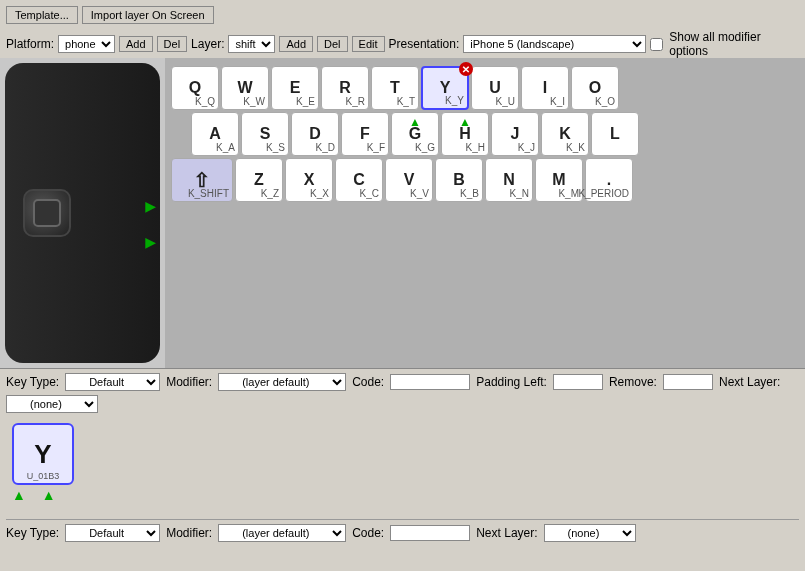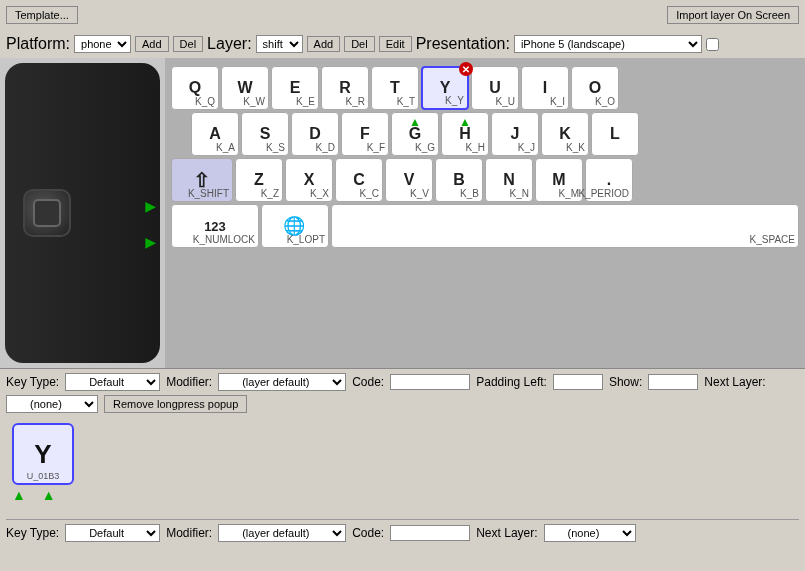--- a/index.html
+++ b/index.html
@@ -11,38 +11,37 @@
       height: 571px;
       overflow: hidden;
     }
     .toolbar {
       display: flex;
       align-items: center;
       padding: 4px 6px;
       background: #d4d0c8;
       gap: 4px;
       height: 30px;
-      justify-content: space-between;
     }
     .toolbar button {
       padding: 2px 8px;
       font-size: 11px;
       background: #d4d0c8;
       border: 1px solid #888;
       cursor: pointer;
     }
     .platform-bar {
       display: flex;
       align-items: center;
       padding: 3px 6px;
       background: #d4d0c8;
       gap: 4px;
       height: 28px;
     }
-    .platform-bar label { font-size: 16px; }
+    .platform-bar label { font-size: 12px; }
     .platform-bar select {
       font-size: 11px;
       padding: 1px 2px;
       border: 1px solid #888;
       background: white;
     }
     .platform-bar button {
       padding: 1px 6px;
       font-size: 11px;
       background: #d4d0c8;
@@ -273,20 +272,21 @@
     <option>shift</option>
   </select>
   <button>Add</button>
   <button>Del</button>
   <button>Edit</button>
   <label>Presentation:</label>
   <select style="width:188px">
     <option>iPhone 5 (landscape)</option>
   </select>
   <input type="checkbox" style="">
+  <label>Show all modifier options</label>
 </div>
 
 <div class="main-area">
 
   <div class="phone-frame">
     <div class="home-button-area">
       <div class="home-button">
         <div class="home-button-inner"></div>
       </div>
     </div>
@@ -412,60 +412,46 @@
       <div class="key">
           <span>M</span>
           <span class="sub">K_M</span>
         </div>
       <div class="key">
           <span>.</span>
           <span class="sub">K_PERIOD</span>
         </div>
     </div>
 
-    <div class="kb-row">
-      <div class="key numlock-key" style="min-width:88px">
-          <span style="font-size:13px; font-weight:bold">123</span>
-          <span class="sub">K_NUMLOCK</span>
-        </div>
-      <div class="key lopt-key" style="min-width:68px">
-          <span>🌐</span>
-          <span class="sub">K_LOPT</span>
-        </div>
-      <div class="key space-key">
-          <span class="sub" style="position:absolute; bottom:2px; right:3px;">K_SPACE</span>
-        </div>
-    </div>
   </div>
 </div>
 
 <div class="bottom-panel">
 
   <div class="props-row">
     <label>Key Type:</label>
     <select>
       <option>Default</option>
     </select>
     <label>Modifier:</label>
     <select>
       <option>(layer default)</option>
     </select>
     <label>Code:</label>
     <input type="text" style="width: 80px;">
     <label>Padding Left:</label>
     <input type="text" style="width: 50px;">
-    <label>Show:</label>
+    <label>Remove:</label>
     <input type="text" style="width: 50px;">
     <label>Next Layer:</label>
   </div>
   <div class="props-row">
     <select>
       <option>(none)</option>
     </select>
-    <button>Remove longpress popup</button>
   </div>
 
   <div class="key-preview-area">
     <div>
       <div class="key-preview">
         <span>Y</span>
         <span class="sub2">U_01B3</span>
       </div>
       <div class="preview-arrows">
         <span>▲</span>

